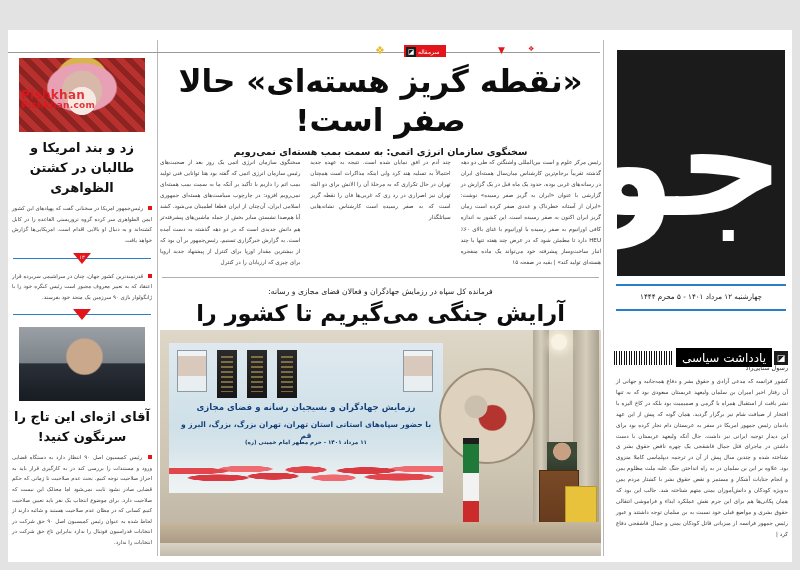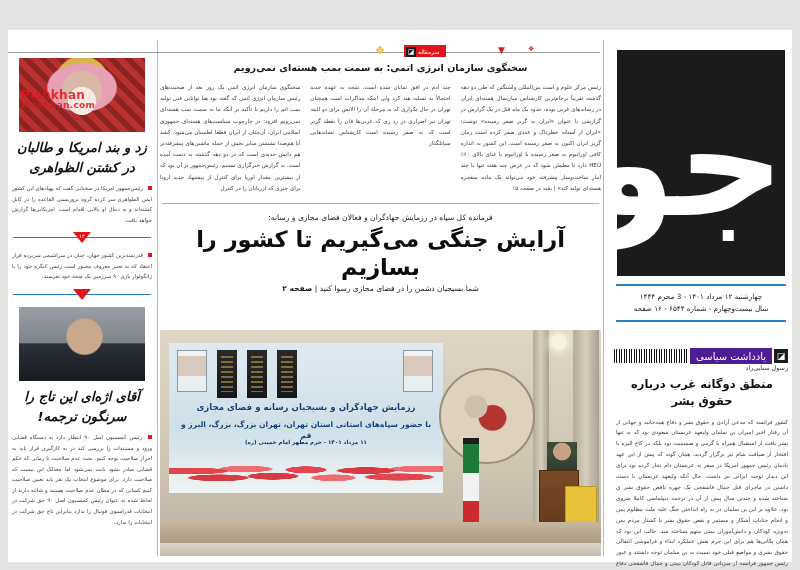--- a/index.html
+++ b/index.html
@@ -91,23 +91,23 @@
     width: 14px;
     height: 14px;
     background: #1c1c1c;
     color: #fff;
     font-size: 9px;
     line-height: 14px;
     text-align: center;
     flex: none;
   }
   .note-badge {
-    background: #4c1d95;
+    background: #000000;
     color: #fff;
-    font-size: 10px;
+    font-size: 12px;
     padding: 2.5px 6px;
     white-space: nowrap;
     flex: none;
   }
   .barcode {
     flex: 1;
     height: 14px;
     background: repeating-linear-gradient(to right,
       #111 0px, #111 1px, #fff 1px, #fff 2px,
       #111 2px, #111 3.4px, #fff 3.4px, #fff 5px);
@@ -265,21 +265,20 @@
     direction: ltr;
   }
   .wm small { display: block; font-size: 9px; margin-top: -2px; }
   .sb-title {
     text-align: center;
     font-size: 13px;
     font-weight: bold;
     line-height: 1.55;
     color: #111;
     margin: 4px 2px 5px 2px;
-    font-style: italic;
   }
   .sb-body {
     font-size: 5.4px;
     line-height: 1.95;
     color: #3d3d3d;
     text-align: justify;
     padding: 0 3px;
     position: relative;
   }
   .sb-bullet {
@@ -334,21 +333,20 @@
     color: #0d0d0d;
     line-height: 1.25;
     letter-spacing: -0.5px;
     margin-bottom: 6px;
   }
   .main-sub {
     text-align: center;
     font-size: 9.6px;
     font-weight: bold;
     color: #1a1a1a;
-    margin-bottom: 9px;
   }
   .cols {
     display: flex;
     direction: rtl;
     gap: 10px;
     font-size: 5.6px;
     line-height: 2.0;
     color: #3b3b3b;
     text-align: justify;
   }
@@ -554,35 +552,33 @@
     <span class="tb-orn2" data-interactable="false">▼</span>
     <span class="tb-orn3" data-interactable="false">❖</span>
   </div>
 
   <div class="masthead" data-interactable="false">
     <div class="logo-box" data-interactable="true">
       <div class="logo-glyph" data-interactable="false">جوان</div>
     </div>
     <div class="masthead-rule" data-interactable="false"></div>
     <div class="pubinfo" data-interactable="false">
-      <div data-interactable="false">چهارشنبه ۱۲ مرداد ۱۴۰۱ - 3 محرم ۱۴۴۴</div>
-      <div data-interactable="false">سال بیست‌وچهارم - شماره ۶۵۴۴ - ۱۶ صفحه</div>
+      <div data-interactable="false">چهارشنبه ۱۲ مرداد ۱۴۰۱ - ۵ محرم ۱۴۴۴</div>
     </div>
     <div class="masthead-rule2" data-interactable="false"></div>
   </div>
 
   <div class="noterow" data-interactable="false">
     <span class="note-icon" data-interactable="false">◪</span>
     <span class="note-badge" data-interactable="true">یادداشت سیاسی</span>
     <span class="barcode" data-interactable="false"></span>
   </div>
   <div class="note-author" data-interactable="false">رسول سنایی‌راد</div>
 
   <div class="opinion" data-interactable="true">
-    <div class="opinion-title" data-interactable="false">منطق دوگانه غرب درباره حقوق بشر</div>
     <div class="opinion-body" data-interactable="false">
       <span data-interactable="false">کشور فرانسه که مدعی آزادی و حقوق بشر و دفاع همه‌جانبه و جهانی از آن رفتار اخیر امیران بن سلمان ولیعهد عربستان سعودی بود که به تنها نشر یافت از استقبال همراه با گرمی و صمیمیت بود بلکه در کاخ الیزه با افتخار از ضیافت شام نیز برگزار گردید. همان گونه که پیش از این عهد یادمان رئیس جمهور امریکا در سفر به عربستان دام نجار کرده بود برای این دیدار توجیه ایرانی نیز داشت. حال آنکه ولیعهد عربستان با دست داشتن در ماجرای قتل جمال قاشقجی یک چهره ناقض حقوق بشر ی شناخته شده و چندین سال پیش از آن در ترجمه دیپلماسی کاملا منزوی بود. علاوه بر این بن سلمان در به راه انداختن جنگ علیه ملت مظلوم یمن و انجام جنایات آشکار و مستمر و نقض حقوق بشر با کشتار مردم یمن به‌ویژه کودکان و دانش‌آموزان یمنی متهم شناخته شد. جالب این بود که همان پکانی‌ها هم برای این جرم نقش عملکرد ایذاء و فراموشی انتقالی حقوق بشری و مواضع قبلی خود نسبت به بن سلمان توجه داشتند و عبور رئیس جمهور فرانسه از میزبانی قاتل کودکان یمنی و جمال قاشقجی دفاع کرد |</span>
       
     </div>
   </div>
 
   <div class="sidebar" data-interactable="false">
 
     <div class="sb-photo z" data-interactable="false">
       <div class="wm" data-interactable="false">
@@ -607,28 +603,29 @@
       <span class="sb-bullet" data-interactable="false"></span>
       <span data-interactable="false">قدرتمندترین کشور جهان، چنان در سراشیمی سربرده قرار اعتقاد که به تعبیر معروف مجبور است رئیس کنگره خود را با ژانگولوار بازی ۹۰ سرزمین یک متحد خود بفرستد.</span>
     </div>
 
     <div class="sb-sep" data-interactable="false">
       <div class="l" data-interactable="false"></div>
       <div class="tri" data-interactable="false"></div>
     </div>
 
     <div class="sb-photo e" data-interactable="false"></div>
-    <div class="sb-title" data-interactable="true">آقای اژه‌ای این تاج را سرنگون ترجمه!</div>
+    <div class="sb-title" data-interactable="true">آقای اژه‌ای این تاج را سرنگون کنید!</div>
     <div class="sb-body" data-interactable="false">
       <span class="sb-bullet" data-interactable="false"></span>
       <span data-interactable="false">رئیس کمیسیون اصل ۹۰ انتظار دارد به دستگاه قضایی ورود و مستندات را بررسی کند در به کارگیری قرار باید به احراز صلاحیت توجه کنیم. بحث عدم صلاحیت تا زمانی که حکم قضایی صادر نشود ثابت نمی‌شود اما معذلک این نیست که صلاحیت دارد. برای موضوع انتخاب یک نفر باید تعیین صلاحیت کنیم کسانی که در مظان عدم صلاحیت هستند و شائبه دارند از لحاظ شده به عنوان رئیس کمیسیون اصل ۹۰ حق شرکت در انتخابات فدراسیون فوتبال را ندارد بنابراین تاج حق شرکت در انتخابات را ندارد.</span>
     </div>
   </div>
 
   <div class="center" data-interactable="false">
+    <div class="main-head" data-interactable="true">«نقطه گریز هسته‌ای» حالا صفر است!</div>
     <div class="main-sub" data-interactable="false">سخنگوی سازمان انرژی اتمی: به سمت بمب هسته‌ای نمی‌رویم</div>
     <div class="cols" data-interactable="false">
       <div class="col" data-interactable="false">رئیس مرکز علوم و است بین‌المللی واشنگتن که طی دو دهه گذشته تقریباً برجام‌ترین کارشناس میان‌سال هسته‌ای ایران در رسانه‌های غربی بوده، حدود یک ماه قبل در یک گزارش در گزارشی با عنوان «ایران به گریز صفر رسیده» نوشت: «ایران از آستانه خطرناک و عددی صفر کرده است زمان گریز ایران اکنون به صفر رسیده است. این کشور به اندازه کافی اورانیوم به صفر رسیده با اورانیوم با غنای بالای ۶۰٪ HEU دارد تا مطمئن شود که در عرض چند هفته تنها با چند انبار ساخت‌وساز پیشرفته خود می‌تواند یک ماده منفجره هسته‌ای تولید کند» | بقیه در صفحه ۱۵</div>
       <div class="col" data-interactable="false">چند آدم در افق نمایان شده است. نتیجه به عهده جدید احتمالاً به تسلیه هند کرد ولی اینکه مذاکرات است همچنان تهران در حال تکراری که به مرحلهٔ آن را الانش برای دو البته تهران نیز اصراری در رد زی که غربی‌ها فان را نقطه گریز است که به صفر رسیده است کارشناس نشانه‌هایی سیاتلگذار</div>
       <div class="col" data-interactable="false">سخنگوی سازمان انرژی اتمی یک روز بعد از صحبت‌های رئیس سازمان انرژی اتمی که گفته بود هنا توانایی فنی تولید بمب اتم را داریم با تأکید بر آنکه ما به سمت بمب هسته‌ای نمی‌رویم افزود: در چارچوب سیاست‌های هسته‌ای جمهوری اسلامی ایران، آن‌چنان از ایران قطعا اطمینان می‌شود. کشد آیا هم‌صدا نشستن سایر بخش از جمله ماشین‌های پیشرفته‌تر هم دانش جدیدی است که در دو دهه گذشته به دست آمده است. به گزارش خبرگزاری تسنیم، رئیس‌جمهور بر آن بود که از بیشترین مقدار اورپا برای کنترل از پیشنهاد جدید ارویا برای چیزی که ارزیابان را در کنترل</div>
     </div>
     <div class="hrule" data-interactable="false"></div>
 
     <div class="sec" data-interactable="false">
       <div class="sec-over" data-interactable="false">فرمانده کل سپاه در رزمایش جهادگران و فعالان فضای مجازی و رسانه:</div>

